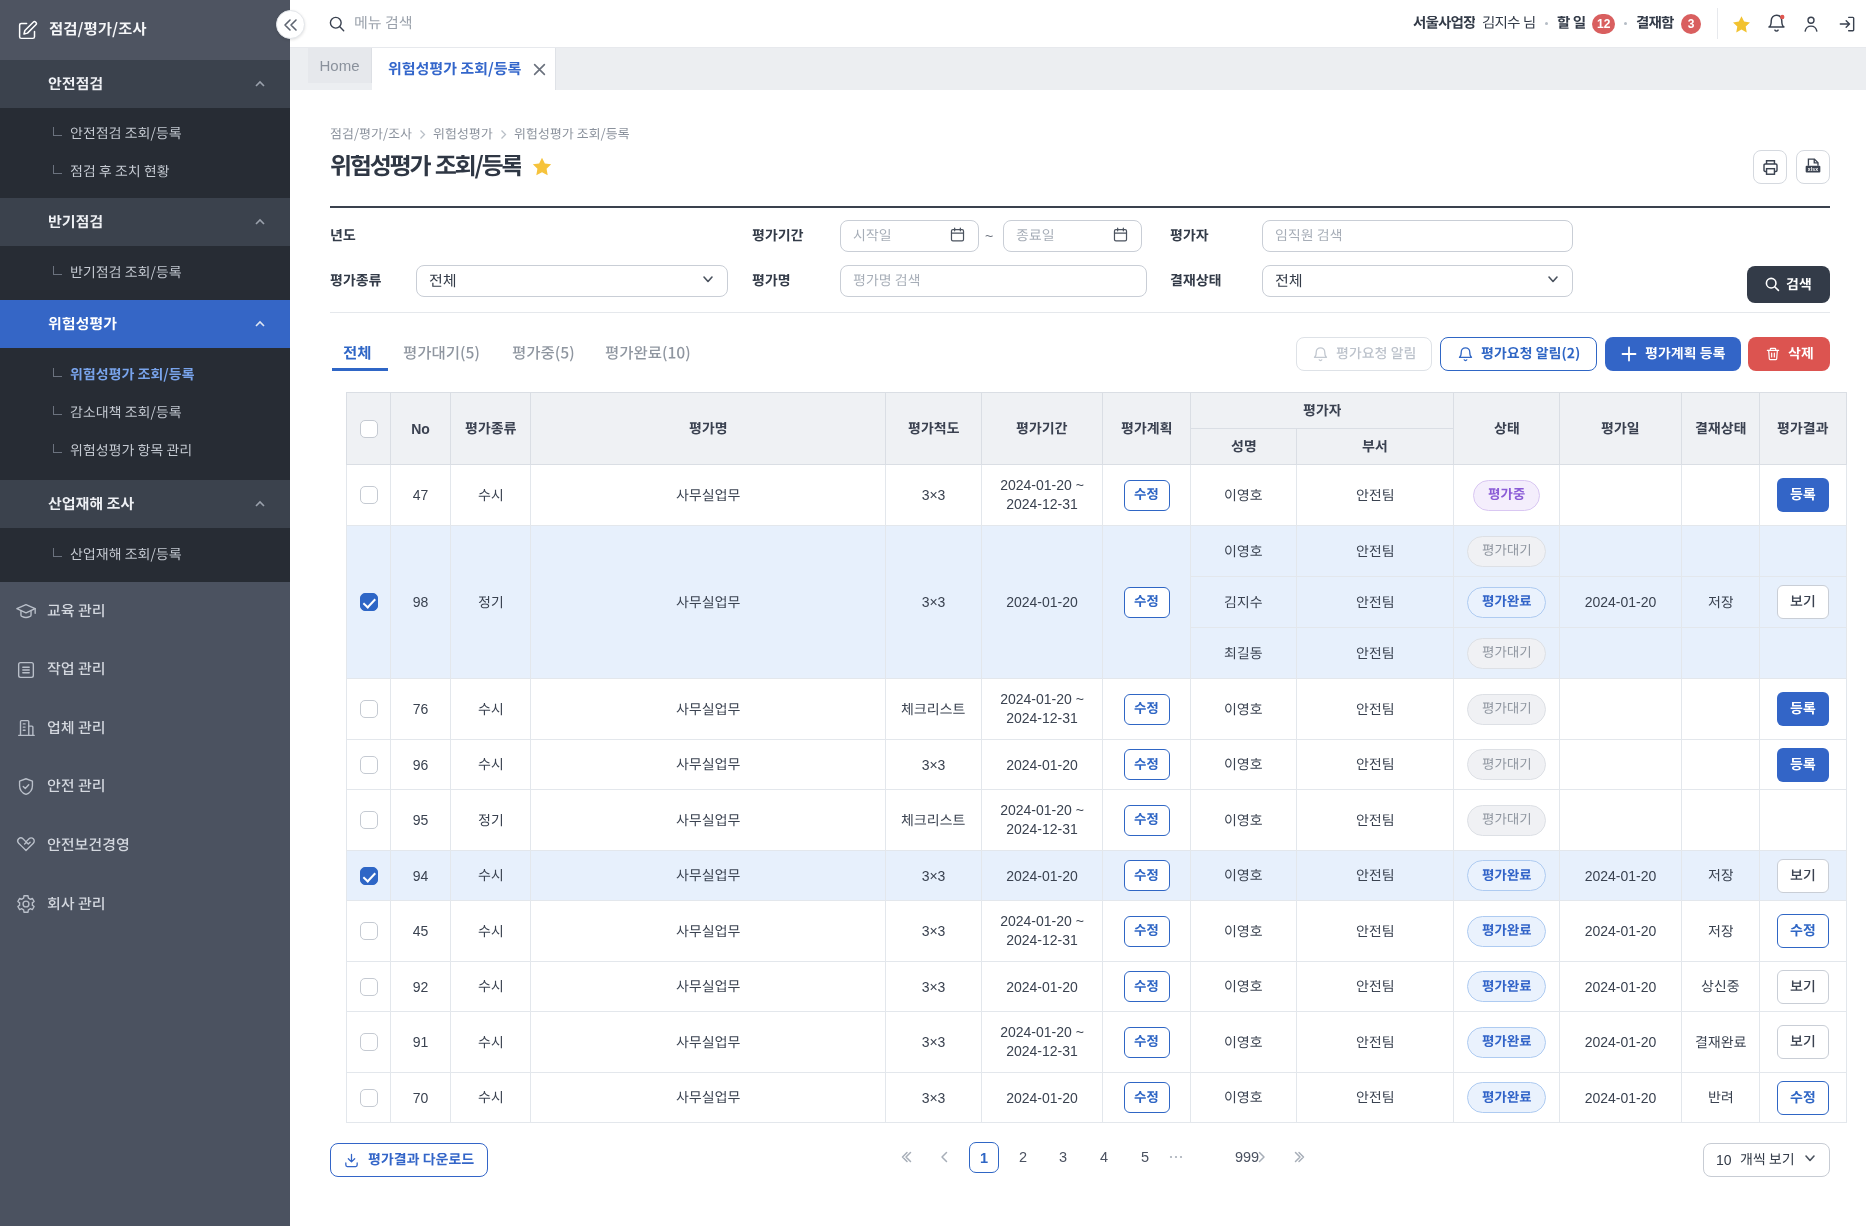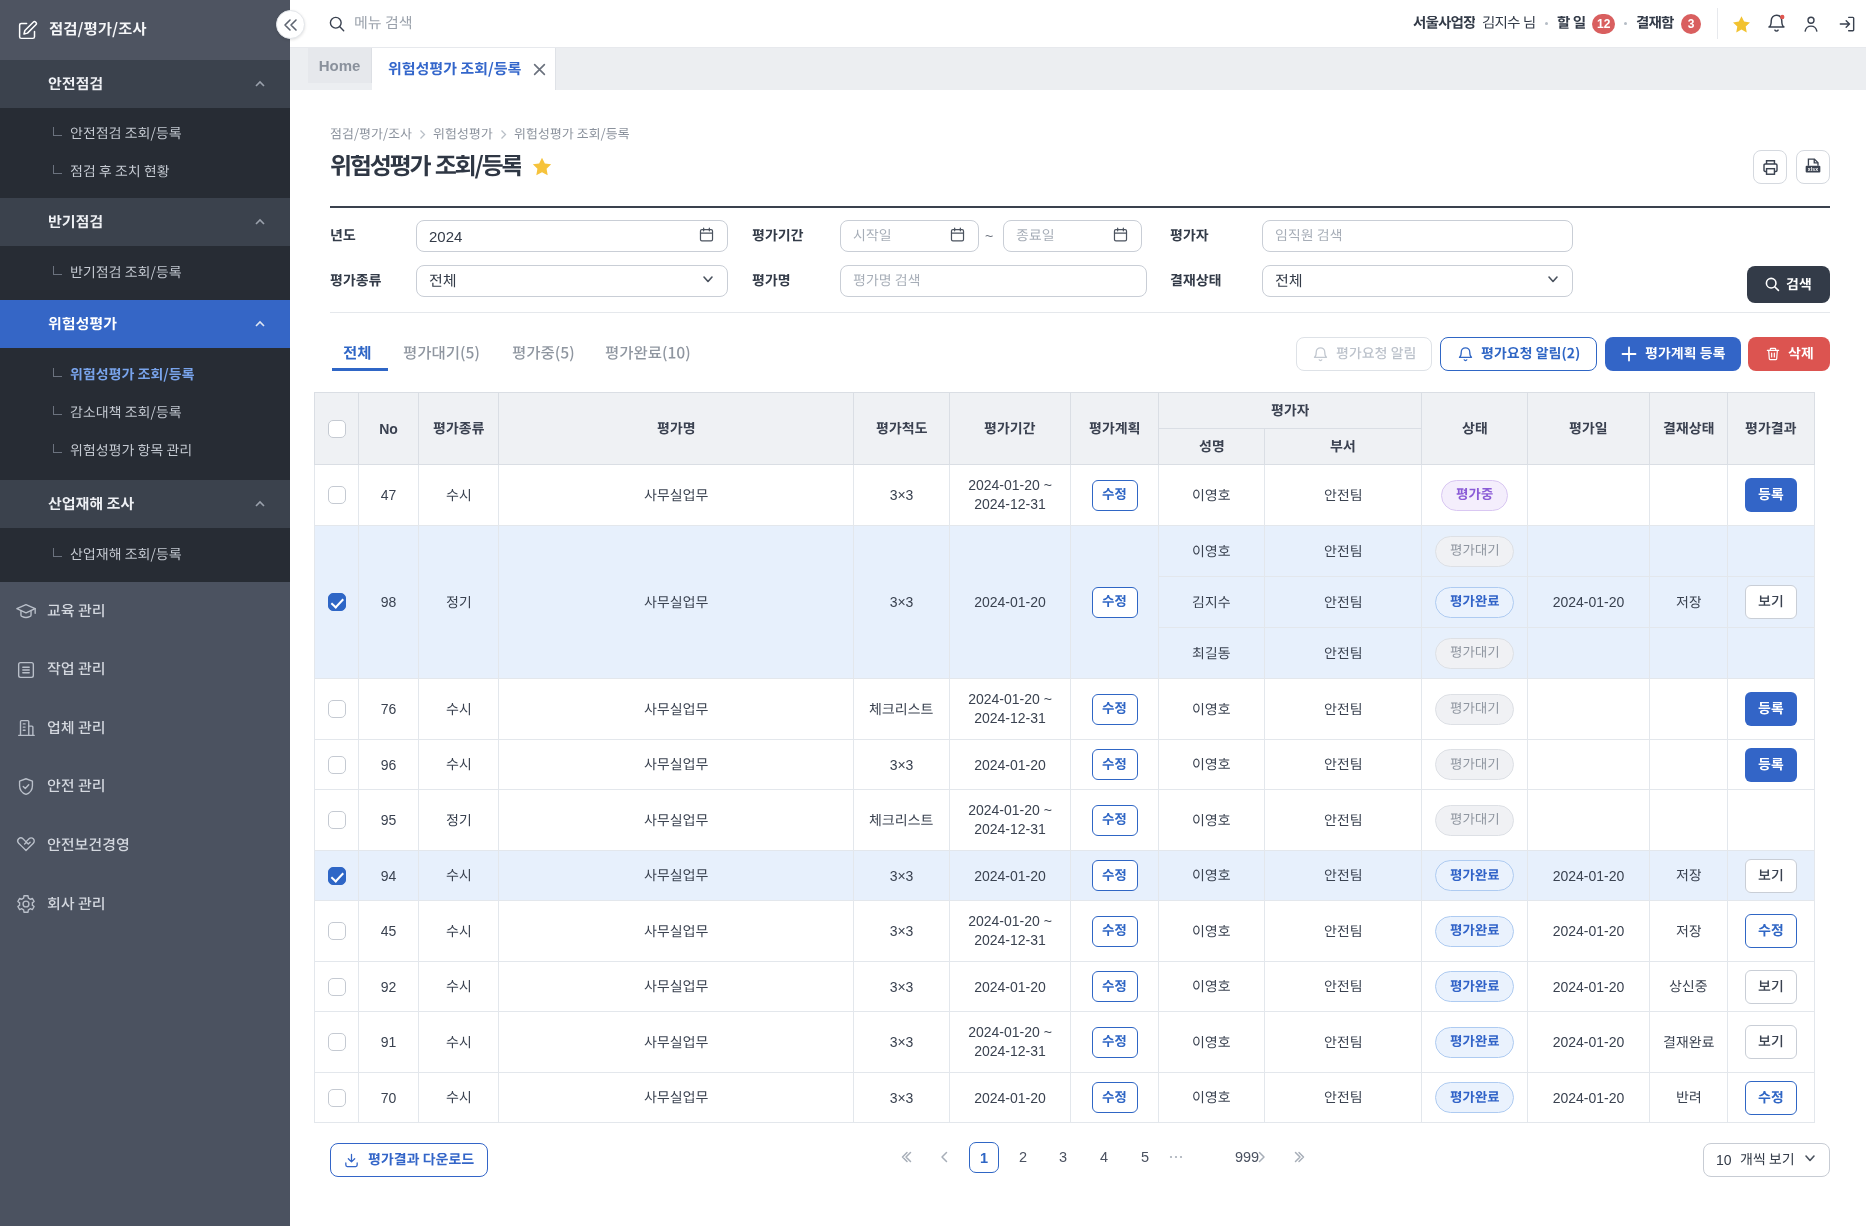--- a/index.html
+++ b/index.html
@@ -18,35 +18,35 @@
 .subitem{height:38px;display:flex;align-items:center;padding-left:53px}
 .lmark{width:9px;height:9px;border-left:1.5px solid #6b727e;border-bottom:1.5px solid #6b727e;margin:-6px 8px 0 0}
 .botitem{position:absolute;left:0;width:290px;height:58px;display:flex;align-items:center;padding-left:15px}
 .botitem svg.icon{margin-right:10px}
 .chev{width:12px;height:12px}
 
 #topbar{position:absolute;left:290px;top:0;width:1576px;height:48px;background:#fff;border-bottom:1px solid #e7e9ed}
 #collapse{position:absolute;left:276px;top:10px;width:29px;height:29px;border-radius:50%;background:#fff;border:1px solid #e3e6ea;box-shadow:0 1px 3px rgba(0,0,0,.12);z-index:5;display:flex;align-items:center;justify-content:center;color:#5d6470}
 
 #tabbar{position:absolute;left:290px;top:48px;width:1576px;height:42px;background:#eceef1}
-.tab-home{position:absolute;left:18px;top:0;height:35px;width:64px;background:#e6e8ec;border-right:1px solid #dcdfe4;display:flex;align-items:center;justify-content:center;color:#8a919c;font-weight:bold;font-size:15px}
+.tab-home{position:absolute;left:18px;top:0;height:35px;width:64px;background:#e6e8ec;border-right:1px solid #dcdfe4;display:flex;align-items:center;justify-content:center;color:#8a919c;font-weight:normal;font-size:15px}
 .tab-act{position:absolute;left:82px;top:0;height:42px;width:184px;background:#fff;border-right:1px solid #dfe2e7;display:flex;align-items:center;padding-left:16px}
 
 #content{position:absolute;left:290px;top:90px;width:1576px;height:1136px;background:#fff}
 .iconbtn{position:absolute;width:34px;height:34px;border:1px solid #d5d9df;border-radius:8px;background:#fff;display:flex;align-items:center;justify-content:center}
 .flabel{position:absolute;height:32px;display:flex;align-items:center}
 .finput{position:absolute;height:32px;border:1px solid #c9ced6;border-radius:8px;background:#fff;display:flex;align-items:center;padding:0 12px}
 .fbtn{position:absolute;background:#333b48;border-radius:8px;color:#fff;display:flex;align-items:center;justify-content:center}
 
 .ltab{position:absolute;top:247px;height:34px;display:flex;align-items:center}
 #ltab-line{position:absolute;left:42px;top:278px;width:56px;height:2.5px;background:#2f66c6}
 .hbtn{position:absolute;top:247px;height:34px;border-radius:8px;display:flex;align-items:center;justify-content:center;background:#fff}
 
 table{border-collapse:collapse;table-layout:fixed}
-#tbl{position:absolute;left:24px;top:302px;width:1500px}
+#tbl{position:absolute;left:56px;top:302px;width:1500px}
 #tbl th{background:#eff1f4;border:1px solid #dadee4;font-weight:normal}
 #tbl td{border:1px solid #e3e7ec;text-align:center;vertical-align:middle;font-size:14px}
 #tbl tr.sel td{background:#e7f0fc}
 .pill{display:inline-flex;align-items:center;justify-content:center;height:31px;padding:0 14px;border-radius:16px}
 .pill.wait{background:#f0f1f4;border:1px solid #dde0e5}
 .pill.ing{background:#f4eefc;border:1px solid #d9c7f2}
 .pill.done{background:#eaf2fd;border:1px solid #aecbf1}
 .tbtn{display:inline-flex;align-items:center;justify-content:center;border-radius:6px}
 .tbtn.edit{width:46px;height:31px;border:1px solid #2f66c5;background:#fff}
 .tbtn.reg{width:52px;height:34px;background:#3365c7}
@@ -694,27 +694,20 @@
   </div>
   <div style="position:absolute;left:40px;top:116px;width:1500px;height:107px;border-top:2px solid #3a414d;border-bottom:1px solid #e5e8ec"></div>
   <div class="flabel" style="left:40px;top:130px">
         <svg class="ko" style="width:25.8px;height:14.0px;vertical-align:-2.8px" viewBox="0 -800 1840 1000" fill="#333b48">
           <g transform="scale(1,-1)">
             <use href="#g700_B144" x="0"></use>
             <use href="#g700_B3C4" x="920"></use>
           </g>
         </svg>
       </div>
-<div class="finput" style="left:126px;top:130px;width:312px">
-        <span style="font-size:15px;color:#333b48">2024</span>
-        <span style="margin-left:auto"><svg width="17" height="17" viewBox="0 0 24 24" fill="none" stroke="#4a525e" stroke-width="1.7" stroke-linecap="round">
-            <rect x="3.5" y="5" width="17" height="16" rx="2"></rect>
-            <path d="M8 2.8v4M16 2.8v4M3.5 10h17"></path>
-          </svg></span>
-      </div>
 <div class="flabel" style="left:462px;top:130px">
         <svg class="ko" style="width:51.5px;height:14.0px;vertical-align:-2.8px" viewBox="0 -800 3680 1000" fill="#333b48">
           <g transform="scale(1,-1)">
             <use href="#g700_D3C9" x="0"></use>
             <use href="#g700_AC00" x="920"></use>
             <use href="#g700_AE30" x="1840"></use>
             <use href="#g700_AC04" x="2760"></use>
           </g>
         </svg>
       </div>

